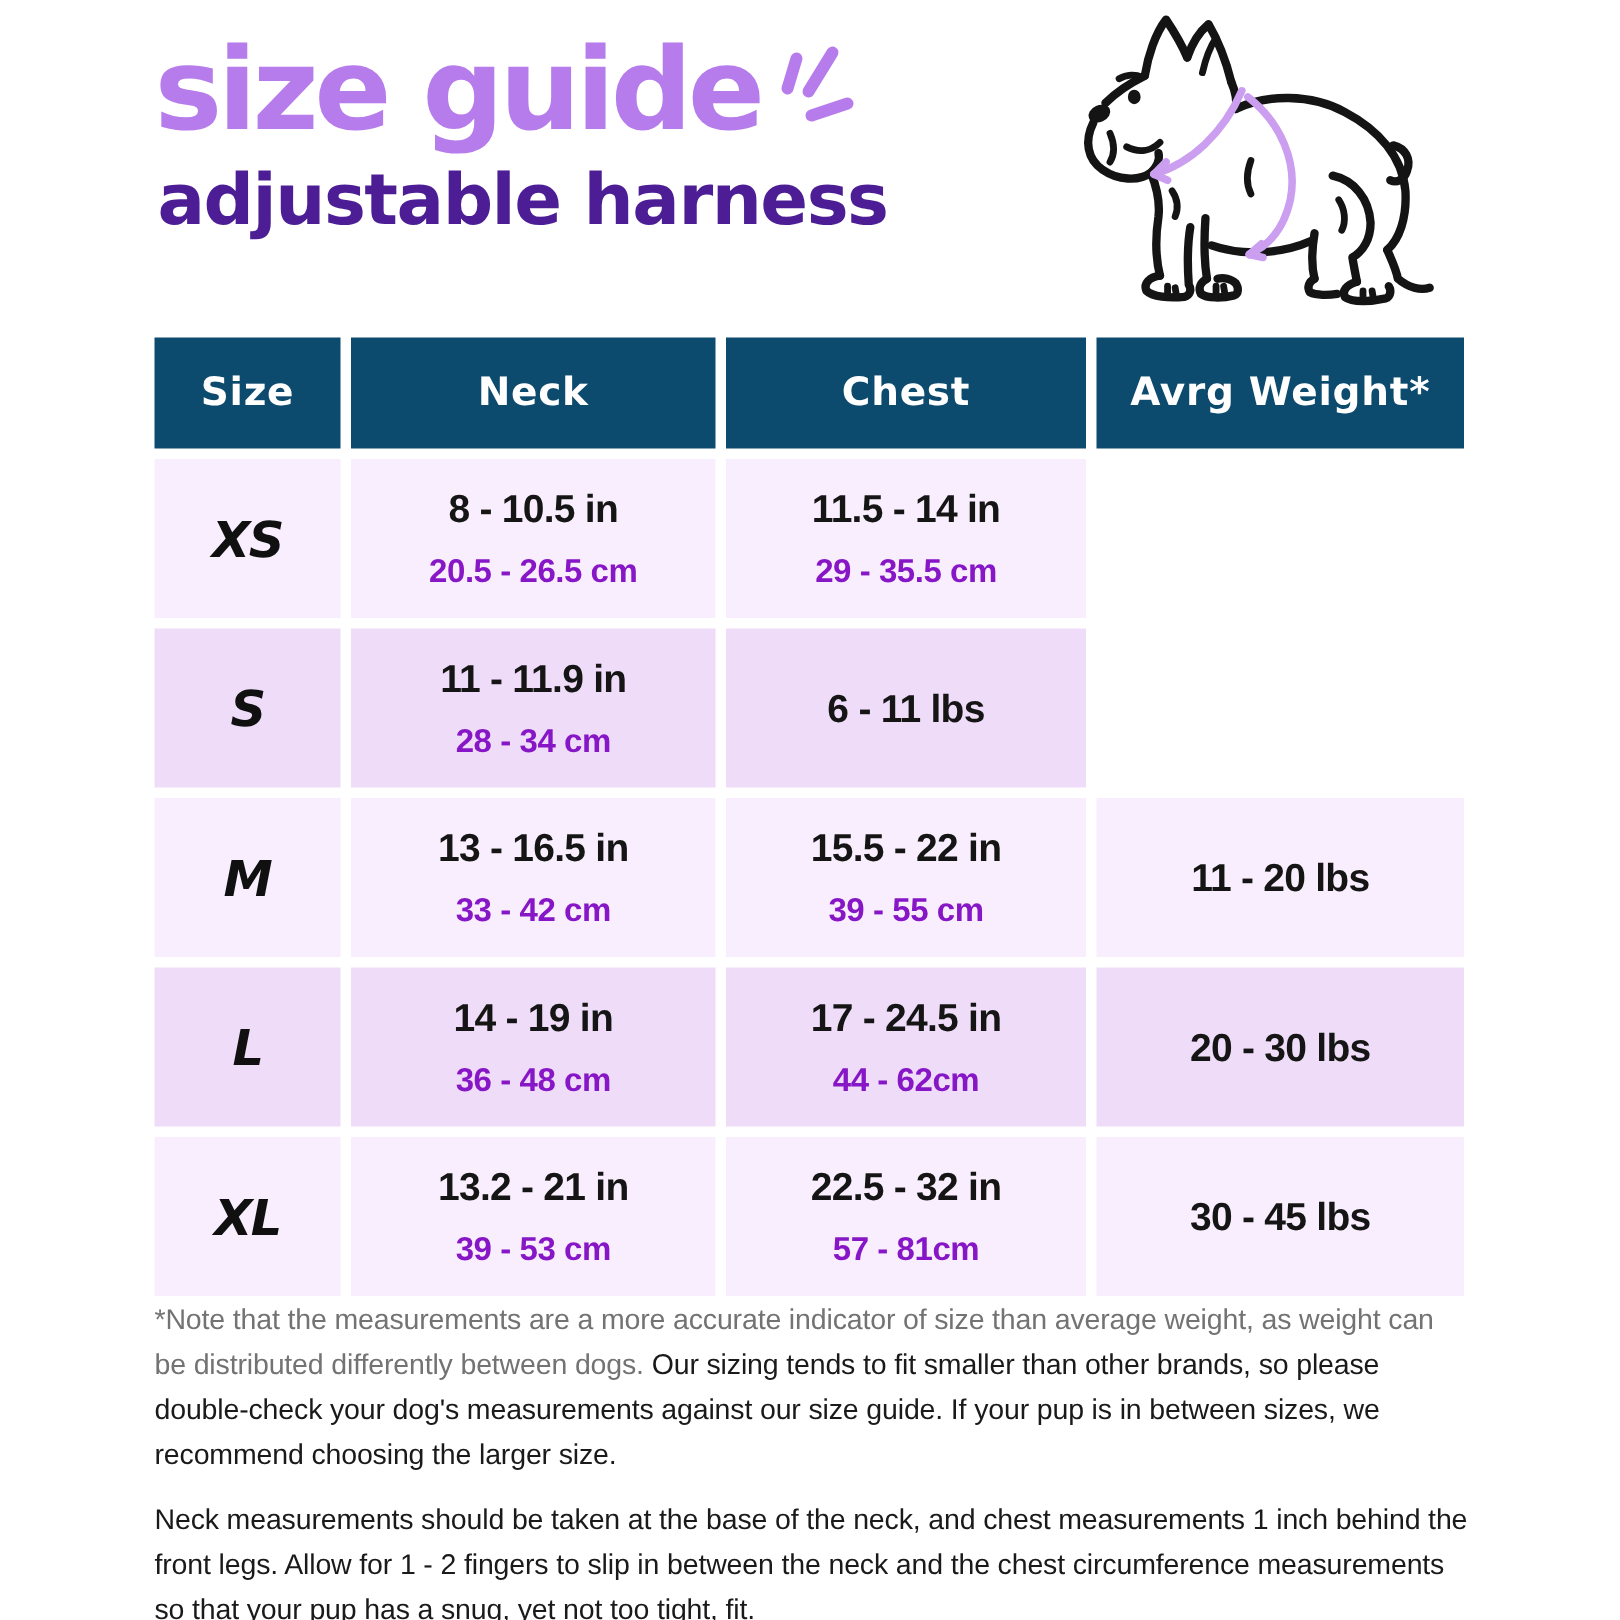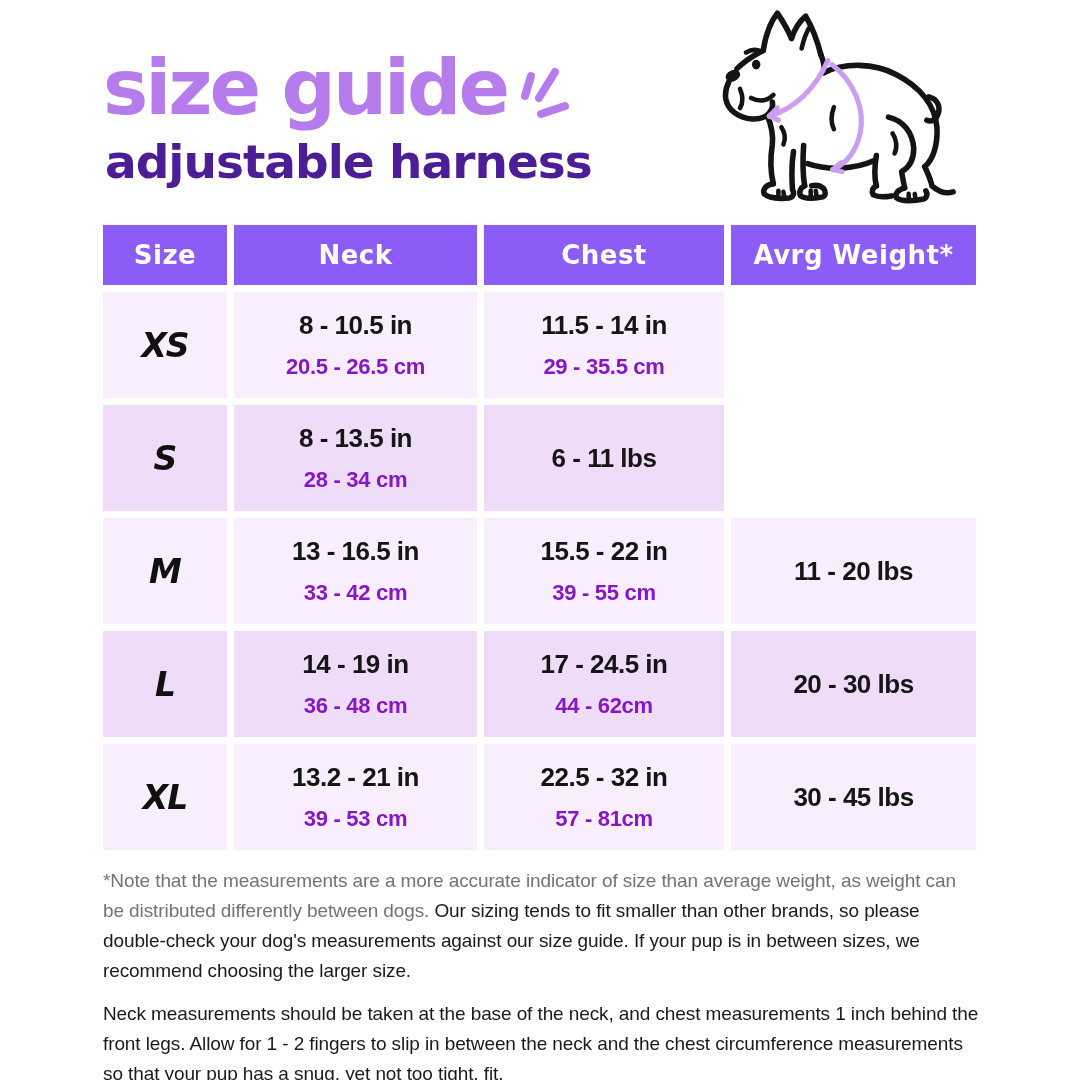--- a/index.html
+++ b/index.html
@@ -5,40 +5,40 @@
   * { box-sizing: border-box; }
   html,body { margin:0; padding:0; background:#ffffff; }
   body {
     width:1080px; height:1080px; position:relative; overflow:hidden;
     font-family:"Liberation Sans", sans-serif; color:#161616;
   }
   .page { position:absolute; inset:0; background:#ffffff; }
 
   
   .titles { position:absolute; left:103px; top:18px; }
-  .title-row { position:relative; display:flex; align-items:flex-end;margin-top:28px; }
+  .title-row { position:relative; display:flex; align-items:center; }
   h1.page-title {
     margin:0; font-family:"DejaVu Sans", sans-serif; font-weight:800;
     font-size:76px; line-height:1.1; letter-spacing:-3px; color:#b77ceb;
   }
   .sparkle { margin:2px 0 0 6px; }
   h2.page-subtitle {
     margin:6px 0 0 2px; font-family:"DejaVu Sans", sans-serif; font-weight:800;
     font-size:47px; line-height:1.1; letter-spacing:-1px; color:#4c1d95;
   }
   .dog-wrap { position:absolute; left:712px; top:4px; width:258px; height:202px; }
 
   
   .size-table { position:absolute; left:103px; top:225px; width:873px; }
   .t-row {
     display:grid; grid-template-columns:124px 243px 240px 245px;
     column-gap:7px; margin-bottom:7px;
   }
   .head-cell {
-    height:60px; background:#8b5cf6; color:#ffffff;
+    height:74px; background:#0c4a6e; color:#ffffff;
     display:flex; align-items:center; justify-content:center;
     font-family:"DejaVu Sans", sans-serif; font-weight:700; font-size:26px;
     letter-spacing:0.5px;
   }
   .cell {
     height:106px; display:flex; flex-direction:column;
     align-items:center; justify-content:center; gap:13px;
   }
   .t-row.light .cell { background:#f9eefd; }
   .t-row.dark  .cell { background:#efdcf8; }
@@ -157,21 +157,21 @@
         <span class="in-val">11.5 - 14 in</span>
         <span class="cm-val">29 - 35.5 cm</span>
       </div>
     </div>
 
     <div class="t-row dark">
       <div class="cell">
           <span class="size-label">S</span>
         </div>
       <div class="cell">
-        <span class="in-val">8 - 13.5 in</span>
+        <span class="in-val">11 - 11.9 in</span>
         <span class="cm-val">28 - 34 cm</span>
       </div>
       <div class="cell">
           <span class="weight-val">6 - 11 lbs</span>
         </div>
     </div>
 
     <div class="t-row light">
       <div class="cell">
           <span class="size-label">M</span>

